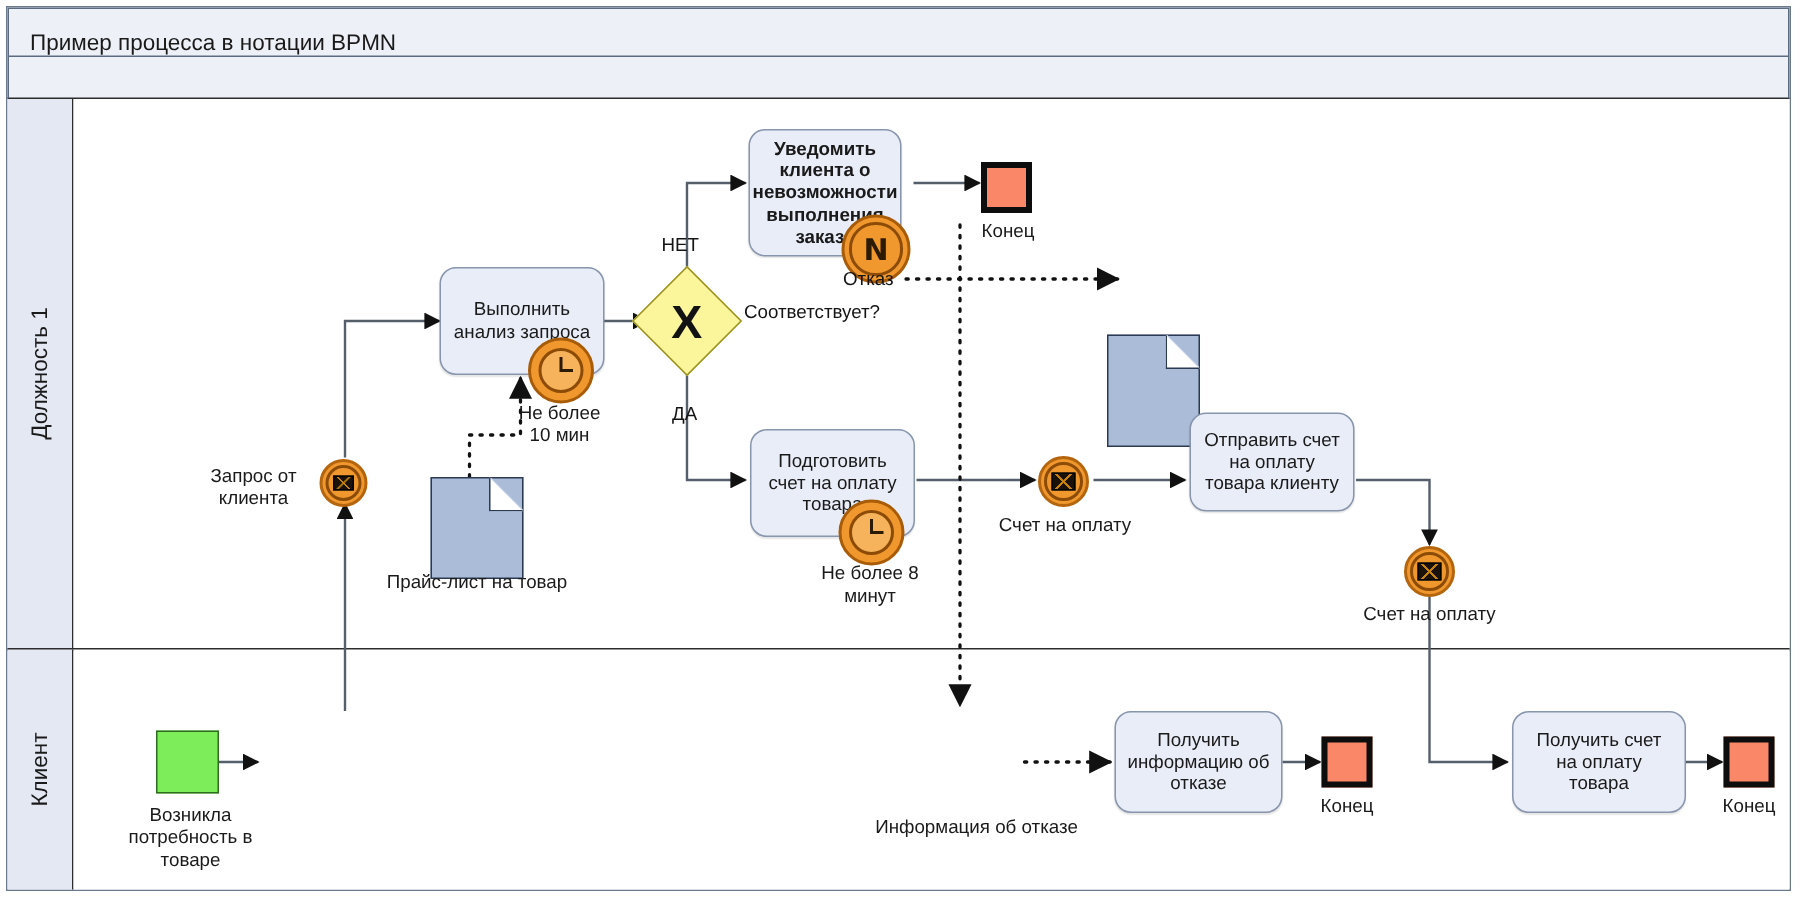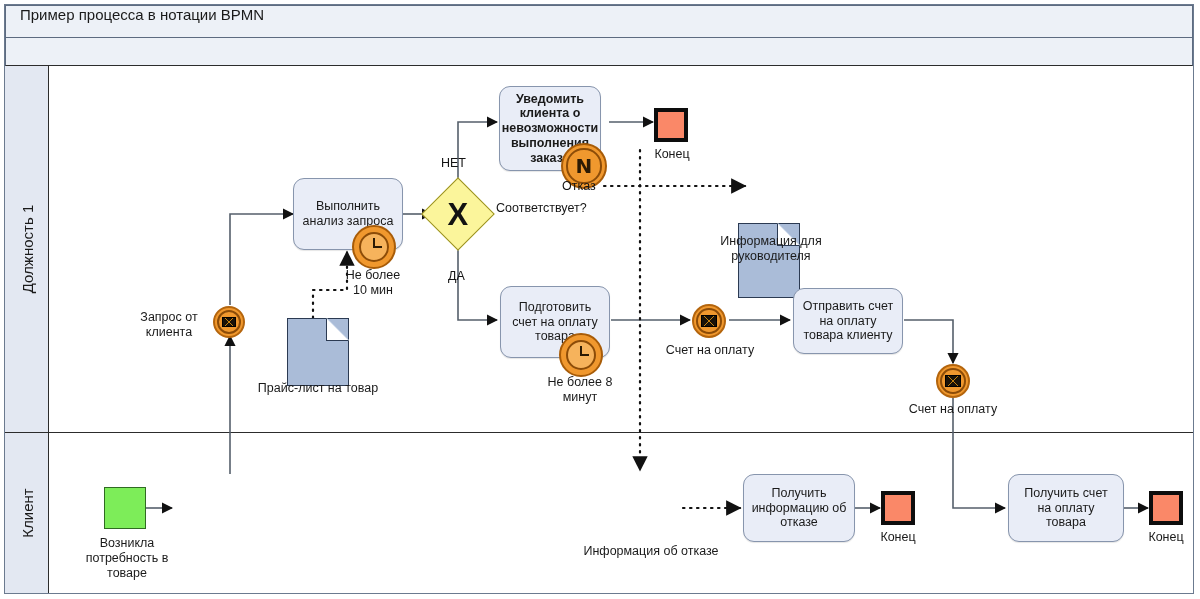--- a/index.html
+++ b/index.html
@@ -5,21 +5,21 @@
 <style>
   html,body{margin:0;padding:0;background:#ffffff;}
   body{font-family:"Liberation Sans","DejaVu Sans",sans-serif;}
   #page{position:relative;width:1200px;height:599px;background:#ffffff;overflow:hidden;}
 
   
   .pool-frame{position:absolute;left:4px;top:4px;width:1190px;height:590px;
      border:1px solid #6b7a8f;box-sizing:border-box;background:#ffffff;}
   .pool-title-bar{position:absolute;left:5px;top:5px;width:1188px;height:33px;
      background:#edf1f7;border:1px solid #5d6b80;box-sizing:border-box;
-     display:flex;align-items:flex-start;}
+     display:flex;align-items:flex-end;}
   .pool-title-bar span{padding-left:14px;font-size:15px;color:#1a1a1a;}
   .pool-subbar{position:absolute;left:5px;top:38px;width:1188px;height:28px;
      background:#edf1f7;border-left:1px solid #5d6b80;border-right:1px solid #5d6b80;
      border-bottom:1px solid #2c2c2c;box-sizing:border-box;}
   .lane-head{position:absolute;left:5px;width:44px;background:#e3e8f2;
      border-right:1px solid #2c2c2c;box-sizing:border-box;}
   .lane-head .vtext{position:absolute;left:50%;top:50%;
      transform:translate(-50%,-50%) rotate(-90deg);white-space:nowrap;
      font-size:15px;color:#1a1a1a;}
   .lane-body{position:absolute;left:49px;width:1144px;background:#ffffff;box-sizing:border-box;}
@@ -189,40 +189,38 @@
   </div>
   <div class="flow-lbl" style="left:562px;top:179px;">Отказ</div>
 
   <div class="node ev-end" style="left:654px;top:108px;width:34px;height:34px;"></div>
   <div class="lbl" style="left:637px;top:147px;width:70px;">Конец</div>
 
   <div class="node doc" style="left:738px;top:155px;width:62px;height:75px;">
     <div class="fold2"></div>
     <div class="fold"></div>
   </div>
-  <div class="lbl" style="left:701px;top:234px;width:140px;white-space:pre-line;">Информация для
-руководителя</div>
 
   <div class="node task" style="left:500px;top:286px;width:110px;height:72px;white-space:pre-line;">Подготовить
 счет на оплату
 товара</div>
   <div class="marker-timer" style="left:559px;top:333px;">
     <div class="dial"></div>
   </div>
   <div class="lbl" style="left:534px;top:375px;width:92px;white-space:pre-line;">Не более 8
 минут</div>
 
   <div class="node ev-msg" style="left:692px;top:304px;width:34px;height:34px;">
     <div class="ring">
       <div class="env"></div>
     </div>
   </div>
   <div class="lbl" style="left:655px;top:343px;width:110px;">Счет на оплату</div>
 
-  <div class="node task" style="left:793px;top:288px;width:110px;height:66px;white-space:pre-line;">Отправить счет
+  <div class="node task" style="left:793px;top:275px;width:110px;height:66px;white-space:pre-line;">Отправить счет
 на оплату
 товара клиенту</div>
 
   <div class="node ev-msg" style="left:936px;top:364px;width:34px;height:34px;">
     <div class="ring">
       <div class="env"></div>
     </div>
   </div>
   <div class="lbl" style="left:898px;top:402px;width:110px;">Счет на оплату</div>
 

